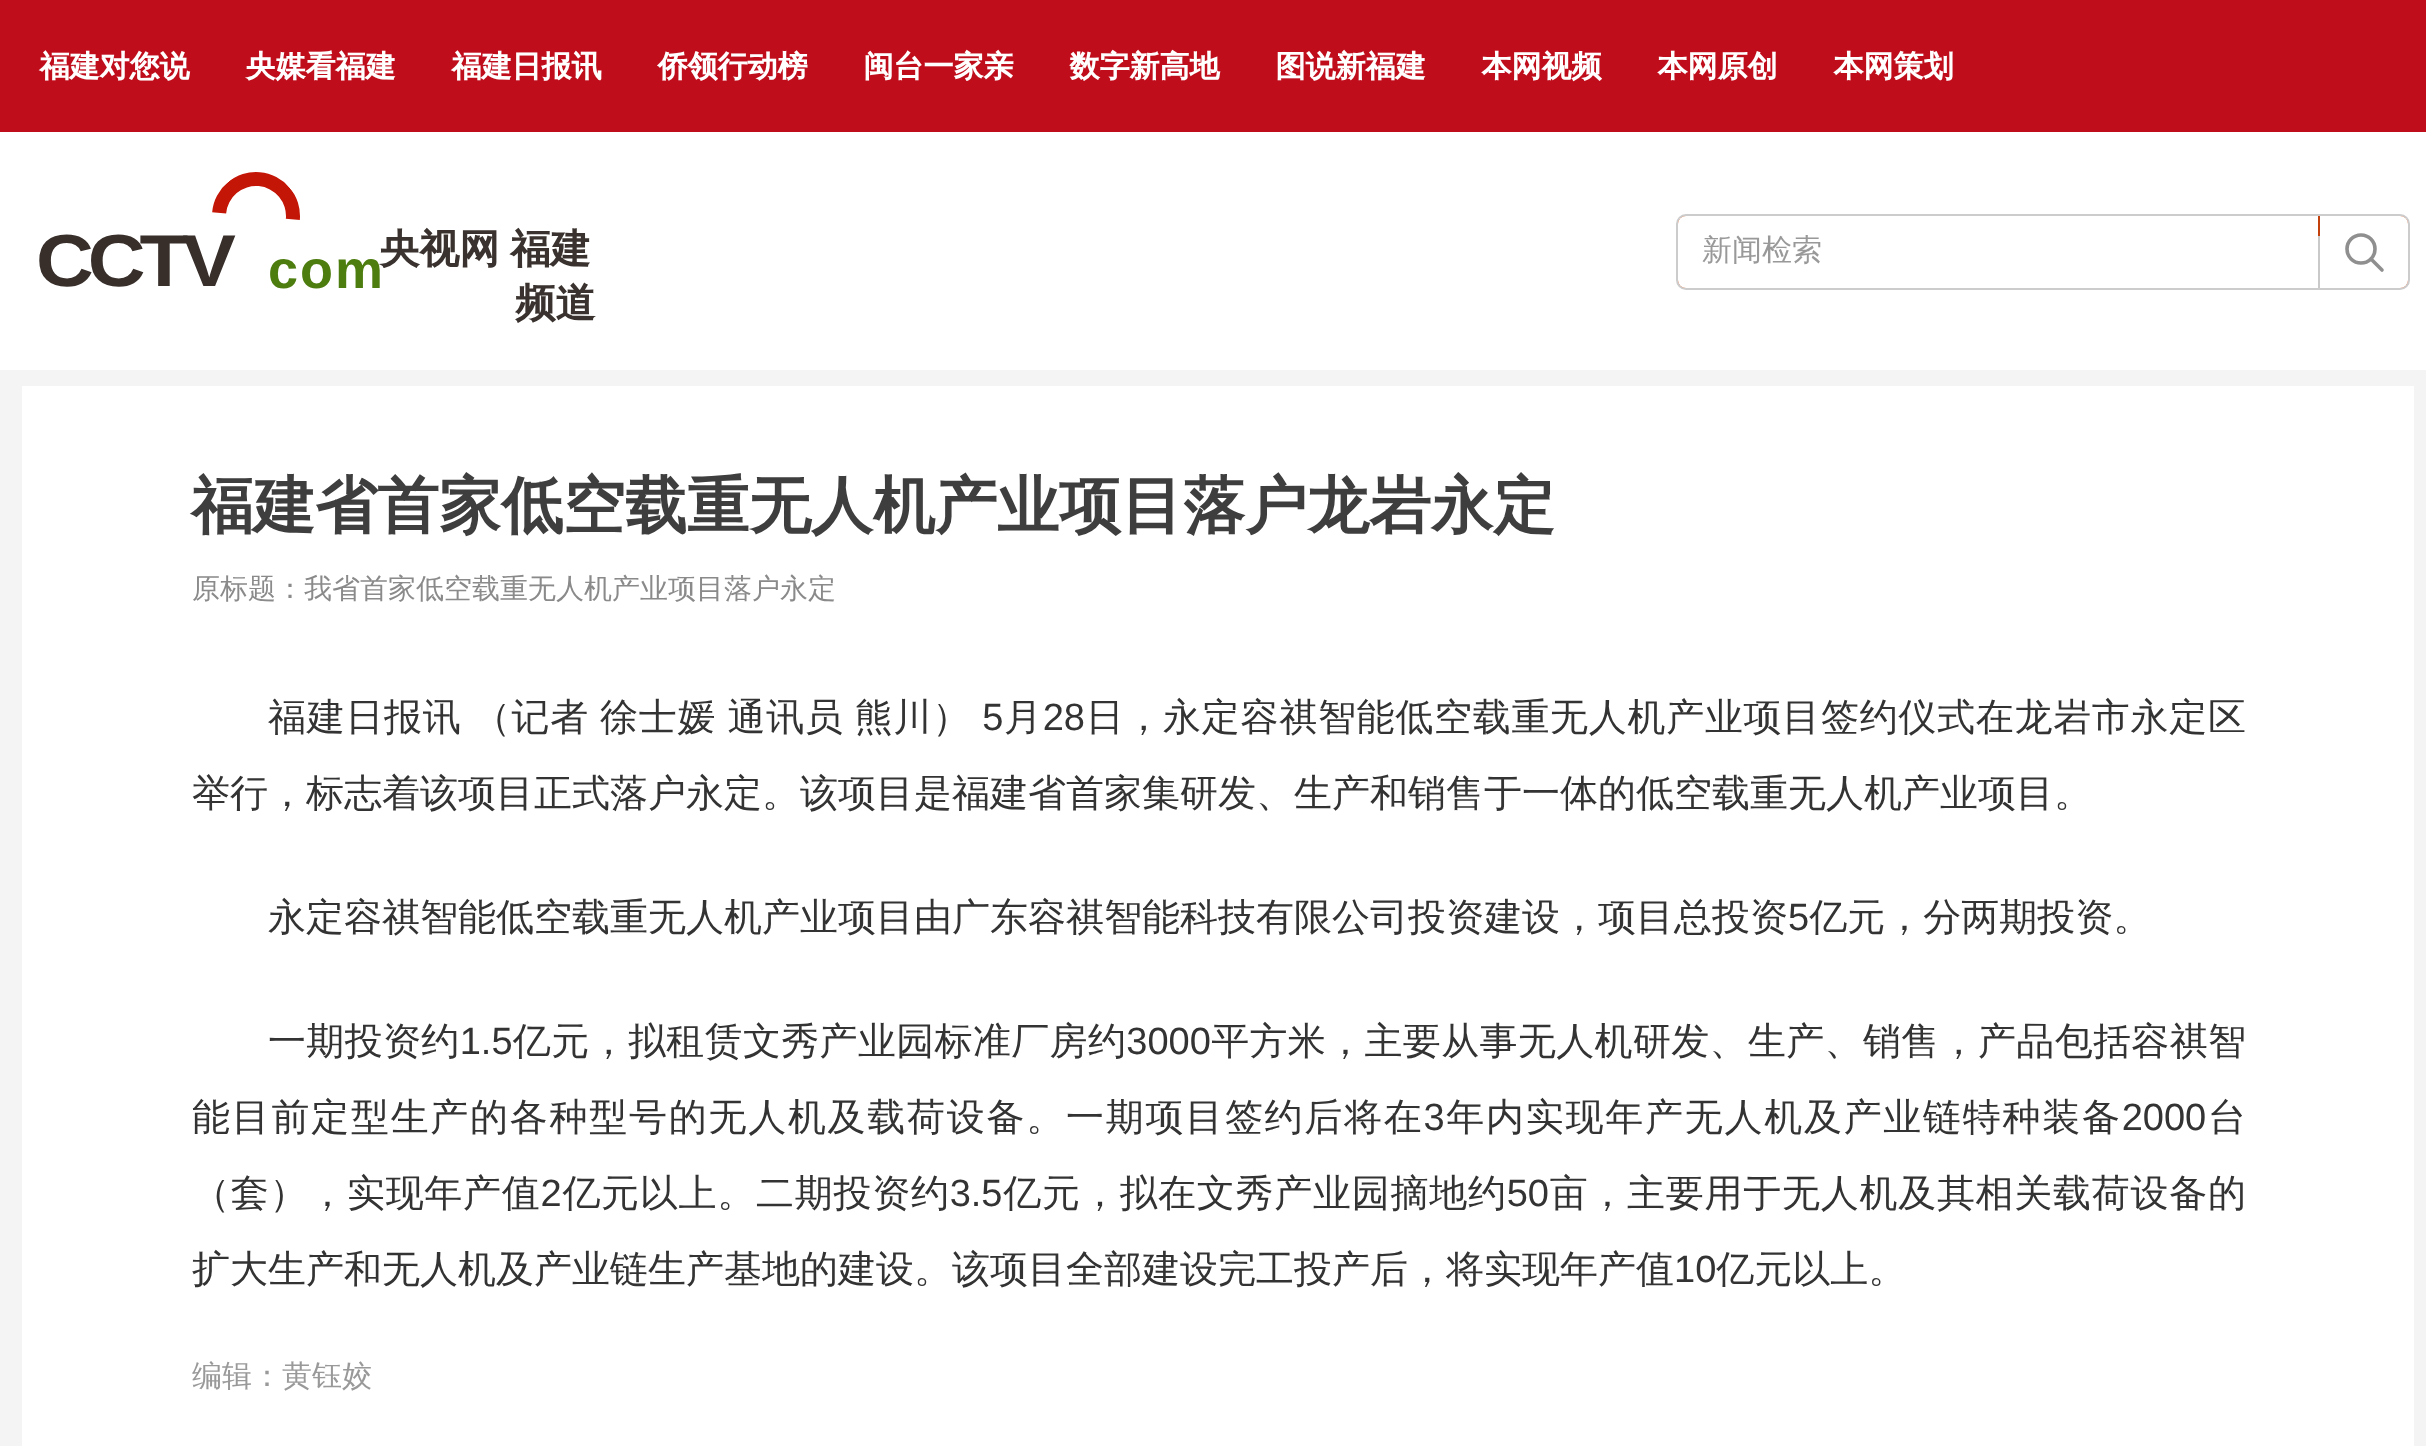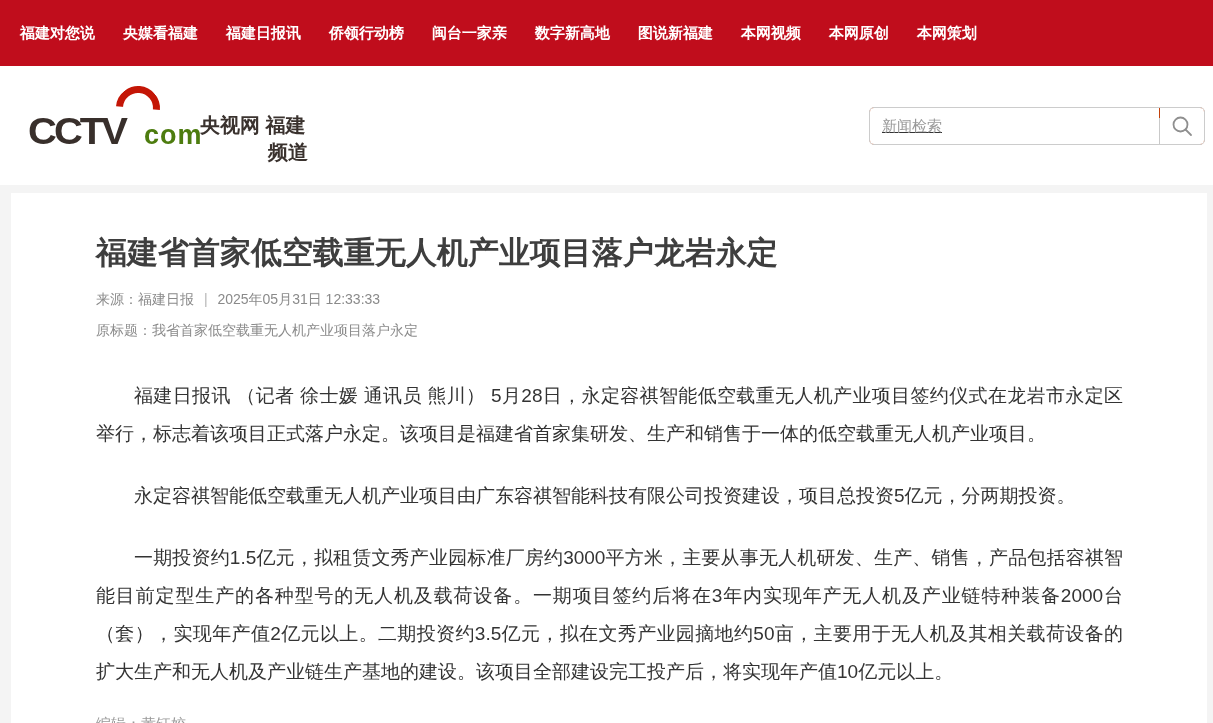--- a/index.html
+++ b/index.html
@@ -18,22 +18,21 @@
   .topnav { display:flex; align-items:center; gap:28px; }
   .topnav-item {
     color:#ffffff; font-size:15px; font-weight:bold;
     white-space:nowrap; cursor:pointer; text-decoration:none;
   }
 
   
   .site-header {
     height:119px; background:#ffffff;
     display:flex; align-items:center; justify-content:space-between;
-    padding:0 8px 0 28px;
-    text-decoration:underline;
+    padding:0 8px 0 18px;
   }
   .logo { position:relative; width:250px; height:64px; cursor:pointer; }
   .logo-cctv {
     position:absolute; left:0; bottom:4px;
     font-size:40px; font-weight:900; letter-spacing:-3px;
     color:#382f2b; transform:scaleY(0.92);
   }
   .logo-arc {
     position:absolute; left:88px; top:-8px; width:44px; height:44px;
     border:7px solid #c41606; border-radius:50%;
@@ -45,21 +44,21 @@
     font-size:27px; font-weight:bold; letter-spacing:1px; color:#4d7c0f;
   }
   .logo-zh {
     position:absolute; left:172px; top:18px;
     font-size:20px; font-weight:bold; color:#3a322e; line-height:27px;
     white-space:nowrap;
   }
   .logo-zh-line2 { margin-left:68px; }
 
   .search-box {
-    width:336px; height:38px;
+    width:367px; height:38px;
     border:1px solid #cccccc; border-radius:5px; background:#c2410c;
     display:flex; align-items:flex-end; overflow:hidden;
   }
   .search-input {
     flex:1; border:none; outline:none; height:100%;
     padding:0 12px; font-size:15px; color:#555;
     font-family:"Liberation Sans","DejaVu Sans",sans-serif;
   }
   .search-input::placeholder { color:#999; }
   .search-divider { width:1px; height:26px; background:#c9c9c9; }
@@ -144,25 +143,20 @@
       </span>
     </button>
   </div>
 </header>
 
 <main class="card">
 
 
   <h1 class="article-title">福建省首家低空载重无人机产业项目落户龙岩永定</h1>
 
-  <div class="meta-row">
-    <span>来源：</span><span>福建日报</span>
-    <span class="meta-sep">|</span>
-    <span>2025年05月31日 12:33:33</span>
-  </div>
 
   <div class="meta-row second">原标题：我省首家低空载重无人机产业项目落户永定</div>
 
   <div class="article-body">
     <p>福建日报讯 （记者 徐士媛 通讯员 熊川） 5月28日，永定容祺智能低空载重无人机产业项目签约仪式在龙岩市永定区举行，标志着该项目正式落户永定。该项目是福建省首家集研发、生产和销售于一体的低空载重无人机产业项目。</p>
     <p>永定容祺智能低空载重无人机产业项目由广东容祺智能科技有限公司投资建设，项目总投资5亿元，分两期投资。</p>
     <p>一期投资约1.5亿元，拟租赁文秀产业园标准厂房约3000平方米，主要从事无人机研发、生产、销售，产品包括容祺智能目前定型生产的各种型号的无人机及载荷设备。一期项目签约后将在3年内实现年产无人机及产业链特种装备2000台（套），实现年产值2亿元以上。二期投资约3.5亿元，拟在文秀产业园摘地约50亩，主要用于无人机及其相关载荷设备的扩大生产和无人机及产业链生产基地的建设。该项目全部建设完工投产后，将实现年产值10亿元以上。</p>
   </div>
 
   <div class="editor-row">

